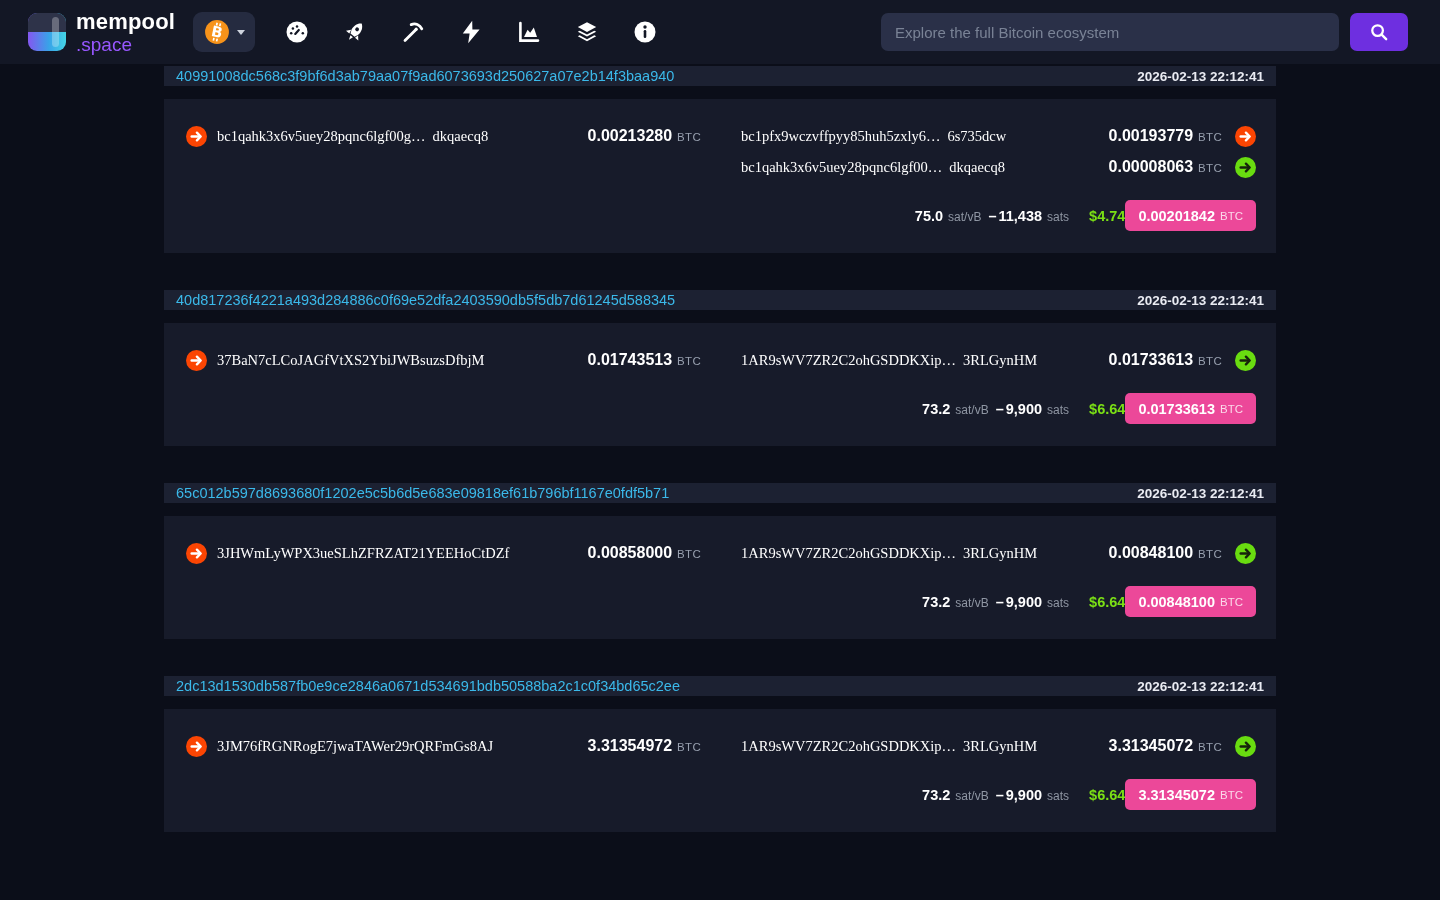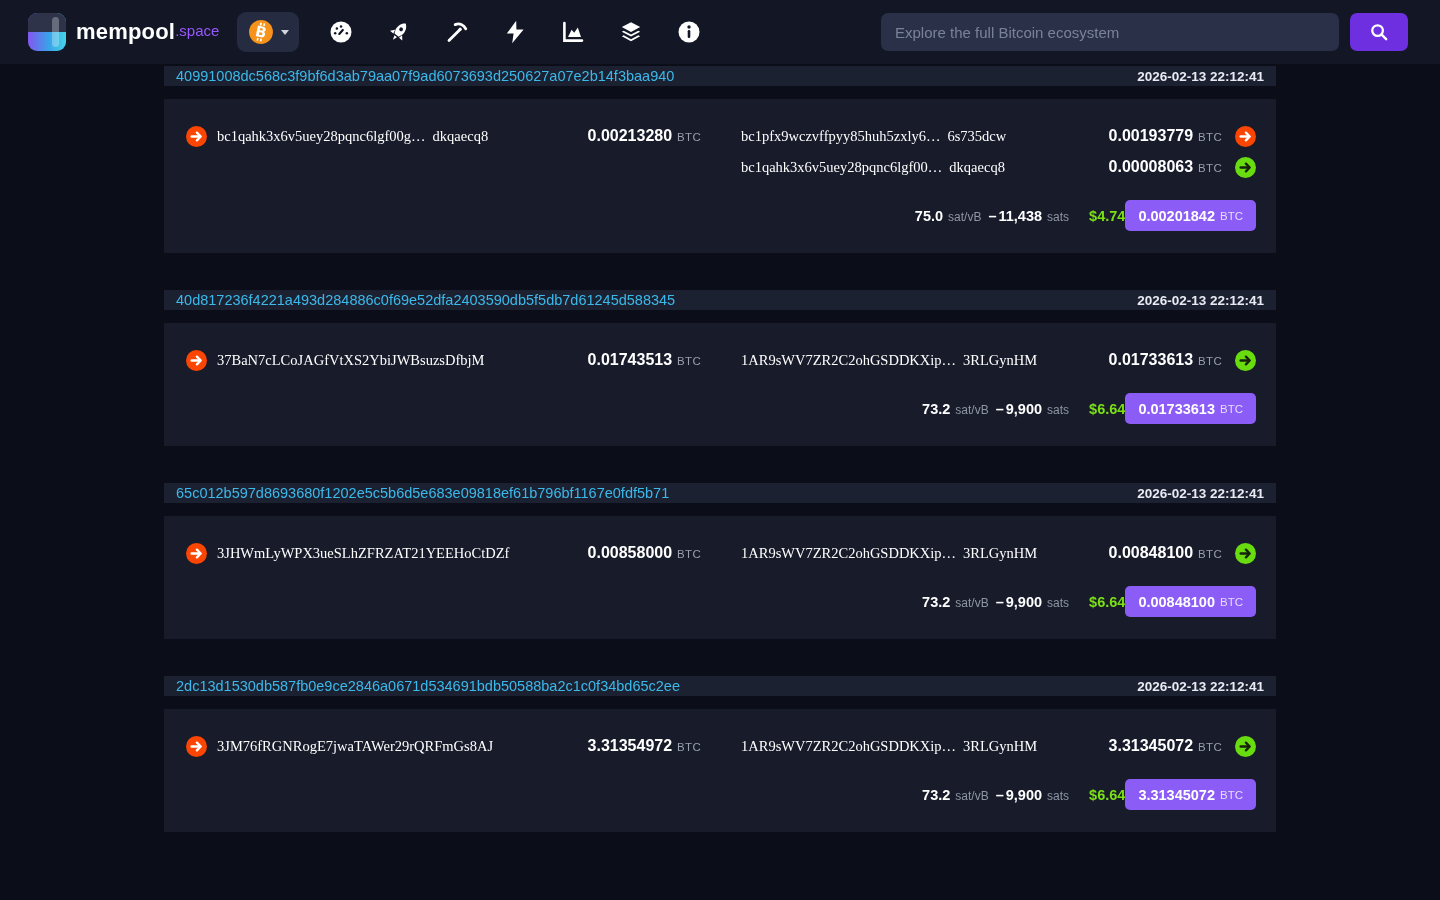--- a/index.html
+++ b/index.html
@@ -23,23 +23,23 @@
     background: linear-gradient(90deg, #8457f0 0%, #38a3e8 55%, #45d4e6 100%);
   }
   .logo-mark::before {
     content: ""; position: absolute; left: 0; top: 0; right: 0; height: 50%;
     background: #2e3349;
   }
   .logo-mark::after {
     content: ""; position: absolute; top: 4px; bottom: 4px; right: 7px; width: 7px;
     border-radius: 4px; background: rgba(255,255,255,0.28);
   }
-  .brand-text { display: flex; flex-direction: row; line-height: 1; }
+  .brand-text { display: flex; flex-direction: column; line-height: 1; }
   .brand-name { color: #ffffff; font-size: 22px; font-weight: 700; letter-spacing: 0.2px; }
-  .brand-tld  { color: #9857ff; font-size: 15px; font-weight: 400; margin-top: 2px; }
+  .brand-tld  { color: #9857ff; font-size: 19px; font-weight: 400; margin-top: 2px; }
 
   .net-btn {
     margin-left: 18px; width: 62px; height: 40px; border-radius: 9px; border: none;
     background: #252b40; display: flex; align-items: center; justify-content: center; gap: 7px;
     cursor: pointer;
   }
   .caret-down {
     width: 0; height: 0;
     border-left: 4.5px solid transparent; border-right: 4.5px solid transparent;
     border-top: 5.5px solid #cfd4de;
@@ -92,21 +92,21 @@
   .unit { color: #98a0af; font-size: 11.5px; font-weight: 400; margin-left: 5px; letter-spacing: 0.3px; }
 
   .tx-footer { margin-top: 22px; display: flex; align-items: center; justify-content: flex-end; }
   .fee-line { display: flex; align-items: baseline; white-space: nowrap; }
   .fee-line .num { color: #ffffff; font-size: 14.5px; font-weight: 700; }
   .fee-line .lbl { color: #8f96a3; font-size: 12px; margin: 0 5px; }
   .fee-line .dash { margin: 0 2px; }
   .fee-line .fiat { color: #7be015; font-size: 14.5px; font-weight: 600; margin-left: 15px; }
 
   .total-btn {
-    border: none; background: #8b5cf6; color: #ffffff; border-radius: 5px;
+    border: none; background: #ec4899; color: #ffffff; border-radius: 5px;
     height: 31px; padding: 0 13px; cursor: pointer;
     display: flex; align-items: center; font-family: "Liberation Sans", sans-serif;
   }
   .total-btn .t-amount { font-size: 14.5px; font-weight: 700; }
   .total-btn .t-unit { font-size: 11.5px; color: rgba(255,255,255,0.78); margin-left: 5px; }
 </style>
 </head>
 <body>
 
 <header class="navbar">

